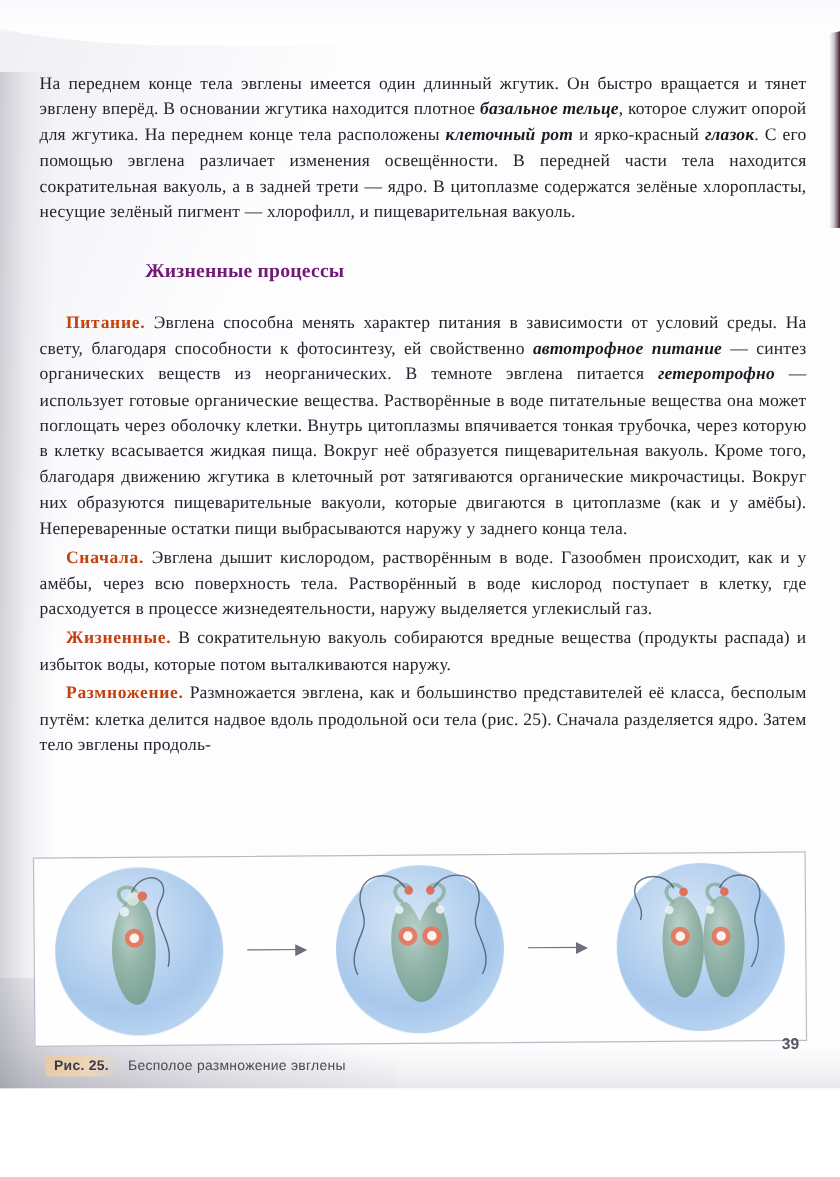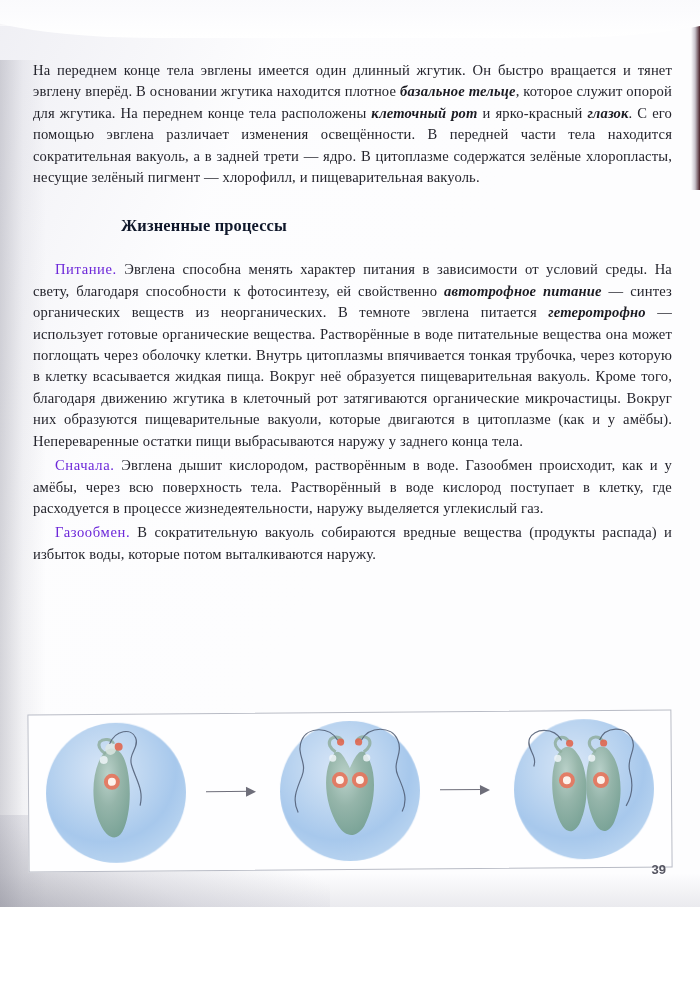--- a/index.html
+++ b/index.html
@@ -100,33 +100,33 @@
     letter-spacing: 0.01em;
   }
   p.indent { text-indent: 22px; }
 
   b.term {
     font-weight: bold;
     font-style: italic;
     color: #1b1b22;
   }
   b.lead {
-    font-weight: normal;
+    font-weight: bold;
     font-style: normal;
-    color: #6d28d9;
+    color: #c2410c;
     letter-spacing: 0.04em;
     margin-top: 20px;
   }
 
   h2.section-heading {
     margin: 0;
     padding: 0;
     font-size: 16.4px;
     font-weight: bold;
-    color: #0f172a;
+    color: #701a75;
     letter-spacing: 0.01em;
   }
 
   .gap-head-top { height: 28px; }
   .gap-head-bottom { height: 23px; }
   .gap-small { height: 3px; }
 
   
   #figure-block {
     position: absolute;
@@ -246,24 +246,25 @@
     <div class="gap-head-bottom"></div>
 
     <p class="body indent"><b class="lead">Питание.</b><span> Эвглена способна менять характер питания в зависимости от условий среды. На свету, благодаря способности к фотосинтезу, ей свойственно </span><b class="term">автотрофное питание</b><span> — синтез органических веществ из неорганических. В темноте эвглена питается </span><b class="term">гетеротрофно</b><span> — использует готовые органические вещества. Растворённые в воде питательные вещества она может поглощать через оболочку клетки. Внутрь цитоплазмы впячивается тонкая трубочка, через которую в клетку всасывается жидкая пища. Вокруг неё образуется пищеварительная вакуоль. Кроме того, благодаря движению жгутика в клеточный рот затягиваются органические микрочастицы. Вокруг них образуются пищеварительные вакуоли, которые двигаются в цитоплазме (как и у амёбы). Непереваренные остатки пищи выбрасываются наружу у заднего конца тела.</span></p>
 
     <div class="gap-small"></div>
 
     <p class="body indent"><b class="lead">Сначала.</b><span> Эвглена дышит кислородом, растворённым в воде. Газообмен происходит, как и у амёбы, через всю поверхность тела. Растворённый в воде кислород поступает в клетку, где расходуется в процессе жизнедеятельности, наружу выделяется углекислый газ.</span></p>
 
     <div class="gap-small"></div>
 
-    <p class="body indent"><b class="lead">Газообмен.</b><span> В сократительную вакуоль собираются вредные вещества (продукты распада) и избыток воды, которые потом выталкиваются наружу.</span></p>
+    <p class="body indent"><b class="lead">Жизненные.</b><span> В сократительную вакуоль собираются вредные вещества (продукты распада) и избыток воды, которые потом выталкиваются наружу.</span></p>
 
     <div class="gap-small"></div>
 
+    <p class="body indent"><b class="lead">Размножение.</b><span> Размножается эвглена, как и большинство представителей её класса, бесполым путём: клетка делится надвое вдоль продольной оси тела (рис. 25). Сначала разделяется ядро. Затем тело эвглены продоль-</span></p>
 
   </div>
 
   <div id="figure-block">
     <div class="figure-frame">
       <div class="panels">
 
         <div class="stage">
           <div class="droplet"></div>
           <svg width="152" height="146" viewBox="0 0 152 146" style="position:absolute;left:0;top:0;">
@@ -339,20 +340,24 @@
             <circle cx="84" cy="42" r="3.6" fill="#eef4f8" opacity="0.85"></circle>
             <circle cx="93" cy="64" r="8" fill="#e8745c" opacity="0.9"></circle>
             <circle cx="93" cy="64" r="4" fill="#fdf2ec"></circle>
             <path d="M92 24 C98 10, 118 10, 124 22 C130 34, 118 42, 122 56 C126 70, 124 80, 118 90" fill="none" stroke="#4d5a72" stroke-width="1.2" opacity="0.85"></path>
           </svg>
         </div>
 
       </div>
     </div>
 
+    <div class="caption-row">
+      <span class="caption-tag">Рис. 25.</span>
+      <span class="caption-text">Бесполое размножение эвглены</span>
+    </div>
   </div>
 
   <div id="page-number">39</div>
 
   <div class="shadow-left"></div>
   <div class="shadow-bottomleft"></div>
   <div class="shadow-bottom"></div>
   <div class="edge-top"></div>
   <div class="edge-top-curve"></div>
   <div class="edge-right"></div>

